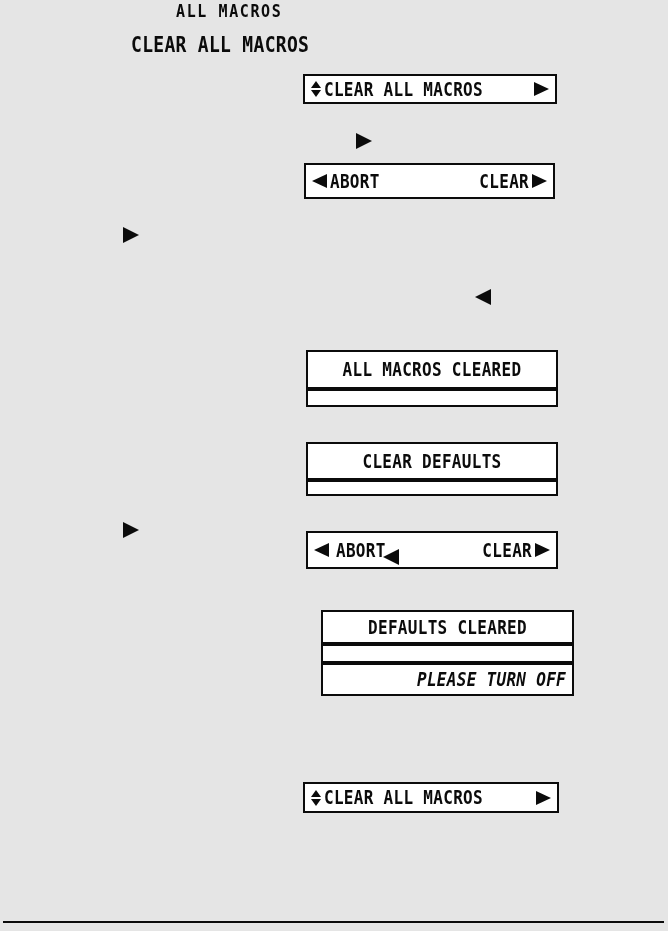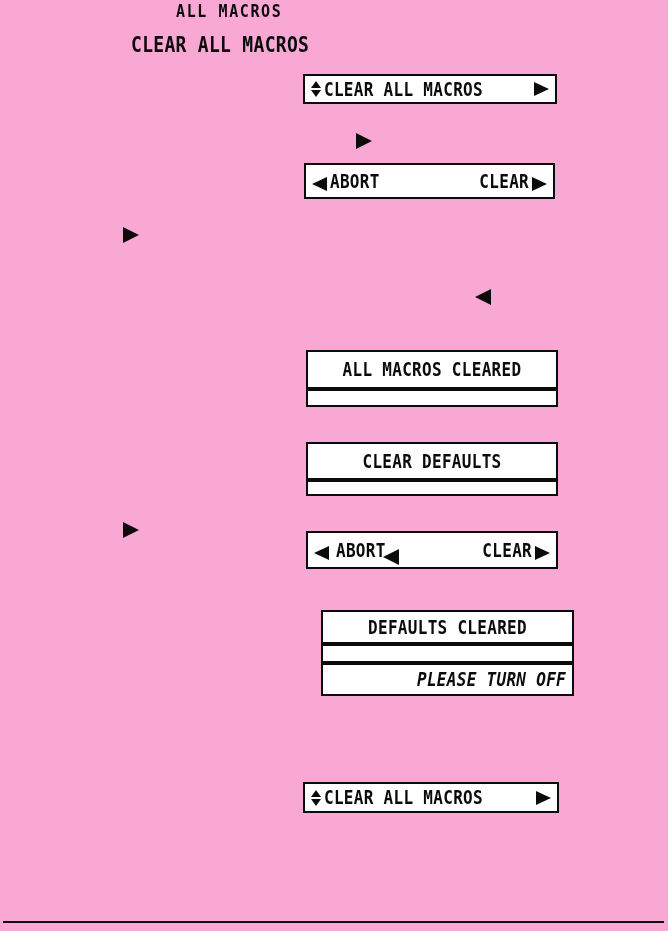--- a/index.html
+++ b/index.html
@@ -1,17 +1,17 @@
 <!DOCTYPE html>
 <html><head>
 <meta charset="utf-8">
 <style>
   html,body { margin:0; padding:0; background:#ffffff; }
   .page {
-    position:relative; width:668px; height:931px; background:#f9a8d4;
+    position:relative; width:668px; height:931px; background:#e5e5e5;
     font-family:"DejaVu Sans Mono", monospace; color:#0b0b0b; overflow:hidden;
   }
   .dotmatrix {
     font-weight:bold; color:#0b0b0b; white-space:pre; display:inline-block;
   }
   .heading { position:absolute; }
   .menu-label {
     left:176px; top:1px; font-size:15px; letter-spacing:1.6px;
     transform:scaleY(1.15); transform-origin:left top;
   }
@@ -24,21 +24,21 @@
     box-sizing:border-box; border:2px solid #0b0b0b; background:#ffffff;
     display:flex; align-items:center; padding:0 6px;justify-content:center;
   }
   .lcd-text {
     font-size:16px; letter-spacing:0.3px; font-weight:bold; white-space:pre;
     display:inline-block; transform:scaleY(1.25); transform-origin:center;
   }
   .r-select { justify-content:flex-start; }
   .r-center { justify-content:flex-end;font-style:italic; }
   .r-split  { justify-content:space-between; }
-  .grp { display:inline-flex; align-items:flex-end; gap:3px; }
+  .grp { display:inline-flex; align-items:center; gap:3px; }
   .grp-wide { gap:7px; }
   .push-right { margin-left:auto; }
 
   
   .tri-right { width:0; height:0; display:inline-block;
     border-top:7px solid transparent; border-bottom:7px solid transparent;
     border-left:15px solid #0b0b0b; }
   .tri-left { width:0; height:0; display:inline-block;
     border-top:7px solid transparent; border-bottom:7px solid transparent;
     border-right:15px solid #0b0b0b; }

